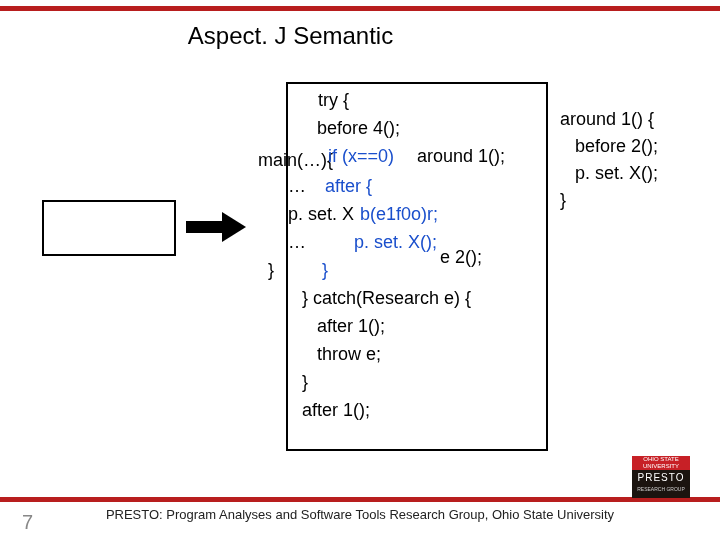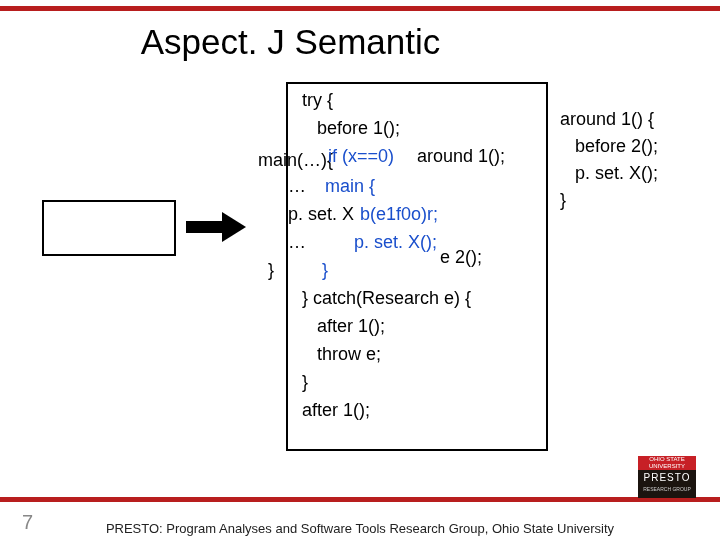--- a/index.html
+++ b/index.html
@@ -32,21 +32,21 @@
     width: 720px;
     height: 5px;
     background: #b81e1e;
   }
   .title {
     position: absolute;
     top: 22px;
     left: 0;
     width: 581px;
     text-align: center;
-    font-size: 35px;
+    font-size: 24px;
     color: #000;
     font-weight: normal;
   }
   .empty-box {
     position: absolute;
     left: 42px;
     top: 200px;
     width: 130px;
     height: 52px;
     border: 2px solid #000;
@@ -109,28 +109,28 @@
     position: absolute;
     left: 22px;
     bottom: 6px;
     color: #888;
     font-size: 20px;
   }
   .footer-text {
     position: absolute;
     left: 0;
     width: 720px;
-    bottom: 4px;
+    bottom: 18px;
     text-align: center;
     color: #222;
     font-size: 13px;
   }
   .logo {
     position: absolute;
-    right: 10px;
+    right: 16px;
     bottom: 42px;
     width: 72px;
     height: 42px;
   }
   .logo-top {
     width: 58px;
     height: 14px;
     background: #c72026;
     font-size: 6px;
     color: #fff;
@@ -167,29 +167,29 @@
 
   <div class="empty-box"></div>
 
   <div class="arrow">
     <div class="arrow-shaft"></div>
     <div class="arrow-head"></div>
   </div>
 
   <div class="code-box"></div>
 
-  <span class="ln" style="left:302px; top:90px;">try {</span>
-  <span class="ln" style="left:302px; top:118px;">   before 1();</span>
+  <span class="ln" style="left:318px; top:90px;">try {</span>
+  <span class="ln" style="left:302px; top:118px;">   before 4();</span>
 
   <span class="ln" style="left:258px; top:150px;text-align:right;">main(…){</span>
   <span class="ln blue" style="left:328px; top:146px;">if (x==0)</span>
   <span class="ln" style="left:412px; top:146px;"> around 1();</span>
 
   <span class="ln" style="left:288px; top:176px;">…</span>
-  <span class="ln blue" style="left:320px; top:176px;"> main {</span>
+  <span class="ln blue" style="left:320px; top:176px;"> after {</span>
 
   <span class="ln" style="left:288px; top:204px;text-align:right;">p. set. X</span>
   <span class="ln blue" style="left:360px; top:204px;text-align:right;">b(e1f0o)r;</span>
   <span class="ln" style="left:440px; top:204px;margin-top:43px;">e 2();</span>
 
   <span class="ln" style="left:288px; top:232px;">…</span>
   <span class="ln blue" style="left:354px; top:232px;">p. set. X();</span>
 
   <span class="ln" style="left:268px; top:260px;">}</span>
   <span class="ln blue" style="left:322px; top:260px;">}</span>

